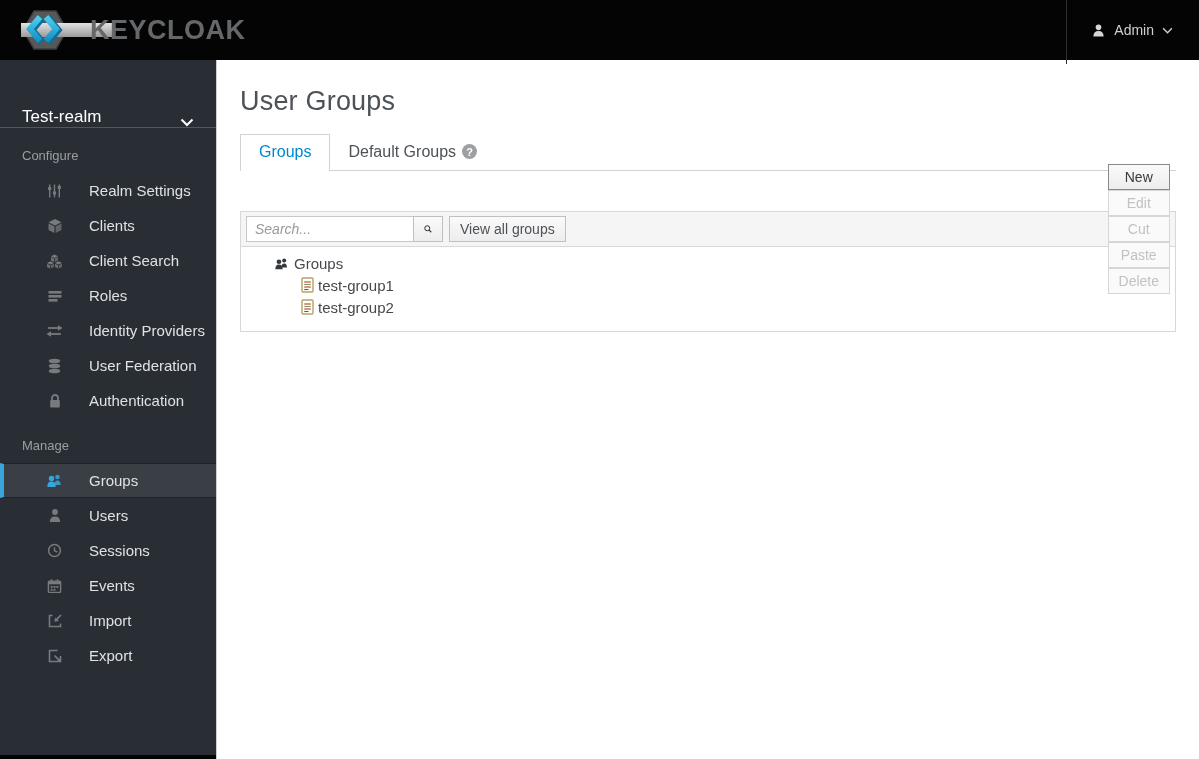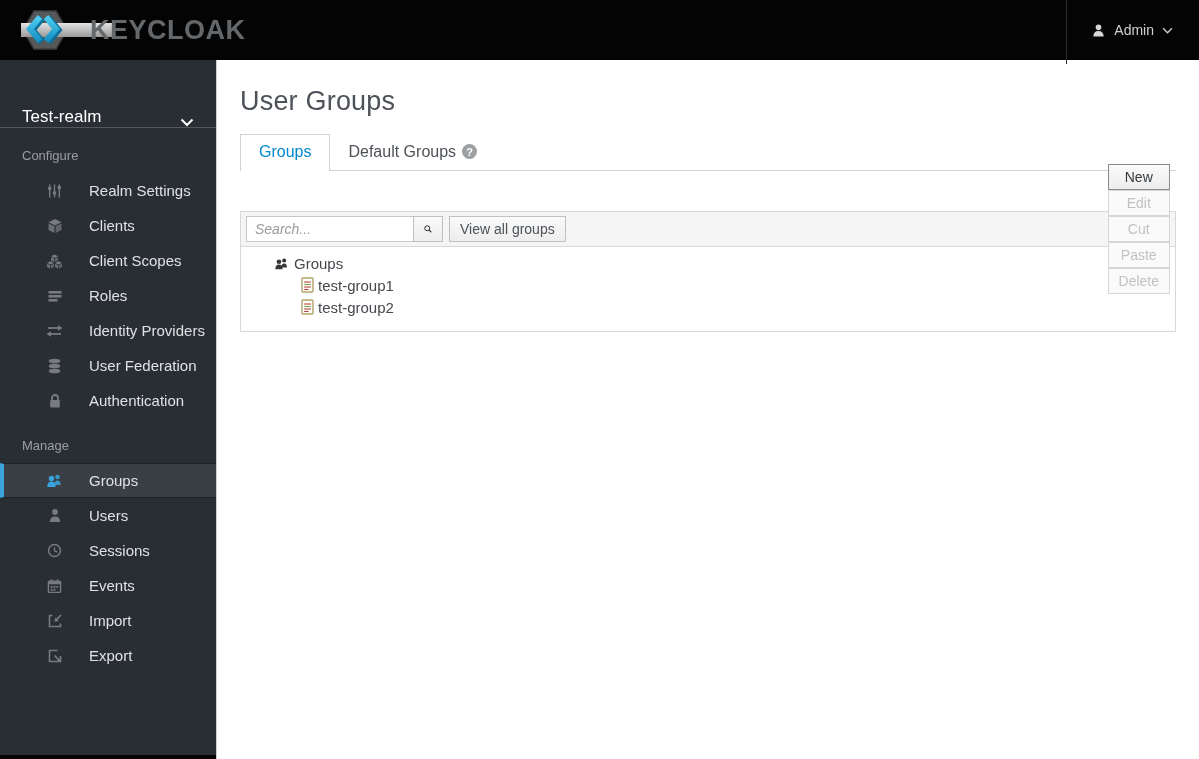--- a/index.html
+++ b/index.html
@@ -158,21 +158,21 @@
           <polygon points="4.5,4 7.6,5.6 7.6,9 4.5,7.4" fill="currentColor" opacity="0.85"></polygon>
           <polygon points="11.5,4 8.4,5.6 8.4,9 11.5,7.4" fill="currentColor" opacity="0.7"></polygon>
           <polygon points="4,8.2 7.5,9.9 4,11.6 0.5,9.9" fill="currentColor"></polygon>
           <polygon points="0.5,10.7 3.6,12.3 3.6,15.5 0.5,13.9" fill="currentColor" opacity="0.85"></polygon>
           <polygon points="7.5,10.7 4.4,12.3 4.4,15.5 7.5,13.9" fill="currentColor" opacity="0.7"></polygon>
           <polygon points="12,8.2 15.5,9.9 12,11.6 8.5,9.9" fill="currentColor"></polygon>
           <polygon points="8.5,10.7 11.6,12.3 11.6,15.5 8.5,13.9" fill="currentColor" opacity="0.85"></polygon>
           <polygon points="15.5,10.7 12.4,12.3 12.4,15.5 15.5,13.9" fill="currentColor" opacity="0.7"></polygon>
         </svg>
       </span>
-      <span>Client Scopes</span>
+      <span>Client Search</span>
     </div>
 
     <div class="nav-item">
       <span class="ic">
         <svg width="16" height="16" viewBox="0 0 16 16">
           <rect x="1.5" y="3" width="13" height="2.6" fill="currentColor"></rect>
           <rect x="1.5" y="7" width="13" height="2.6" fill="currentColor"></rect>
           <rect x="1.5" y="11" width="9" height="2.6" fill="currentColor"></rect>
         </svg>
       </span>

